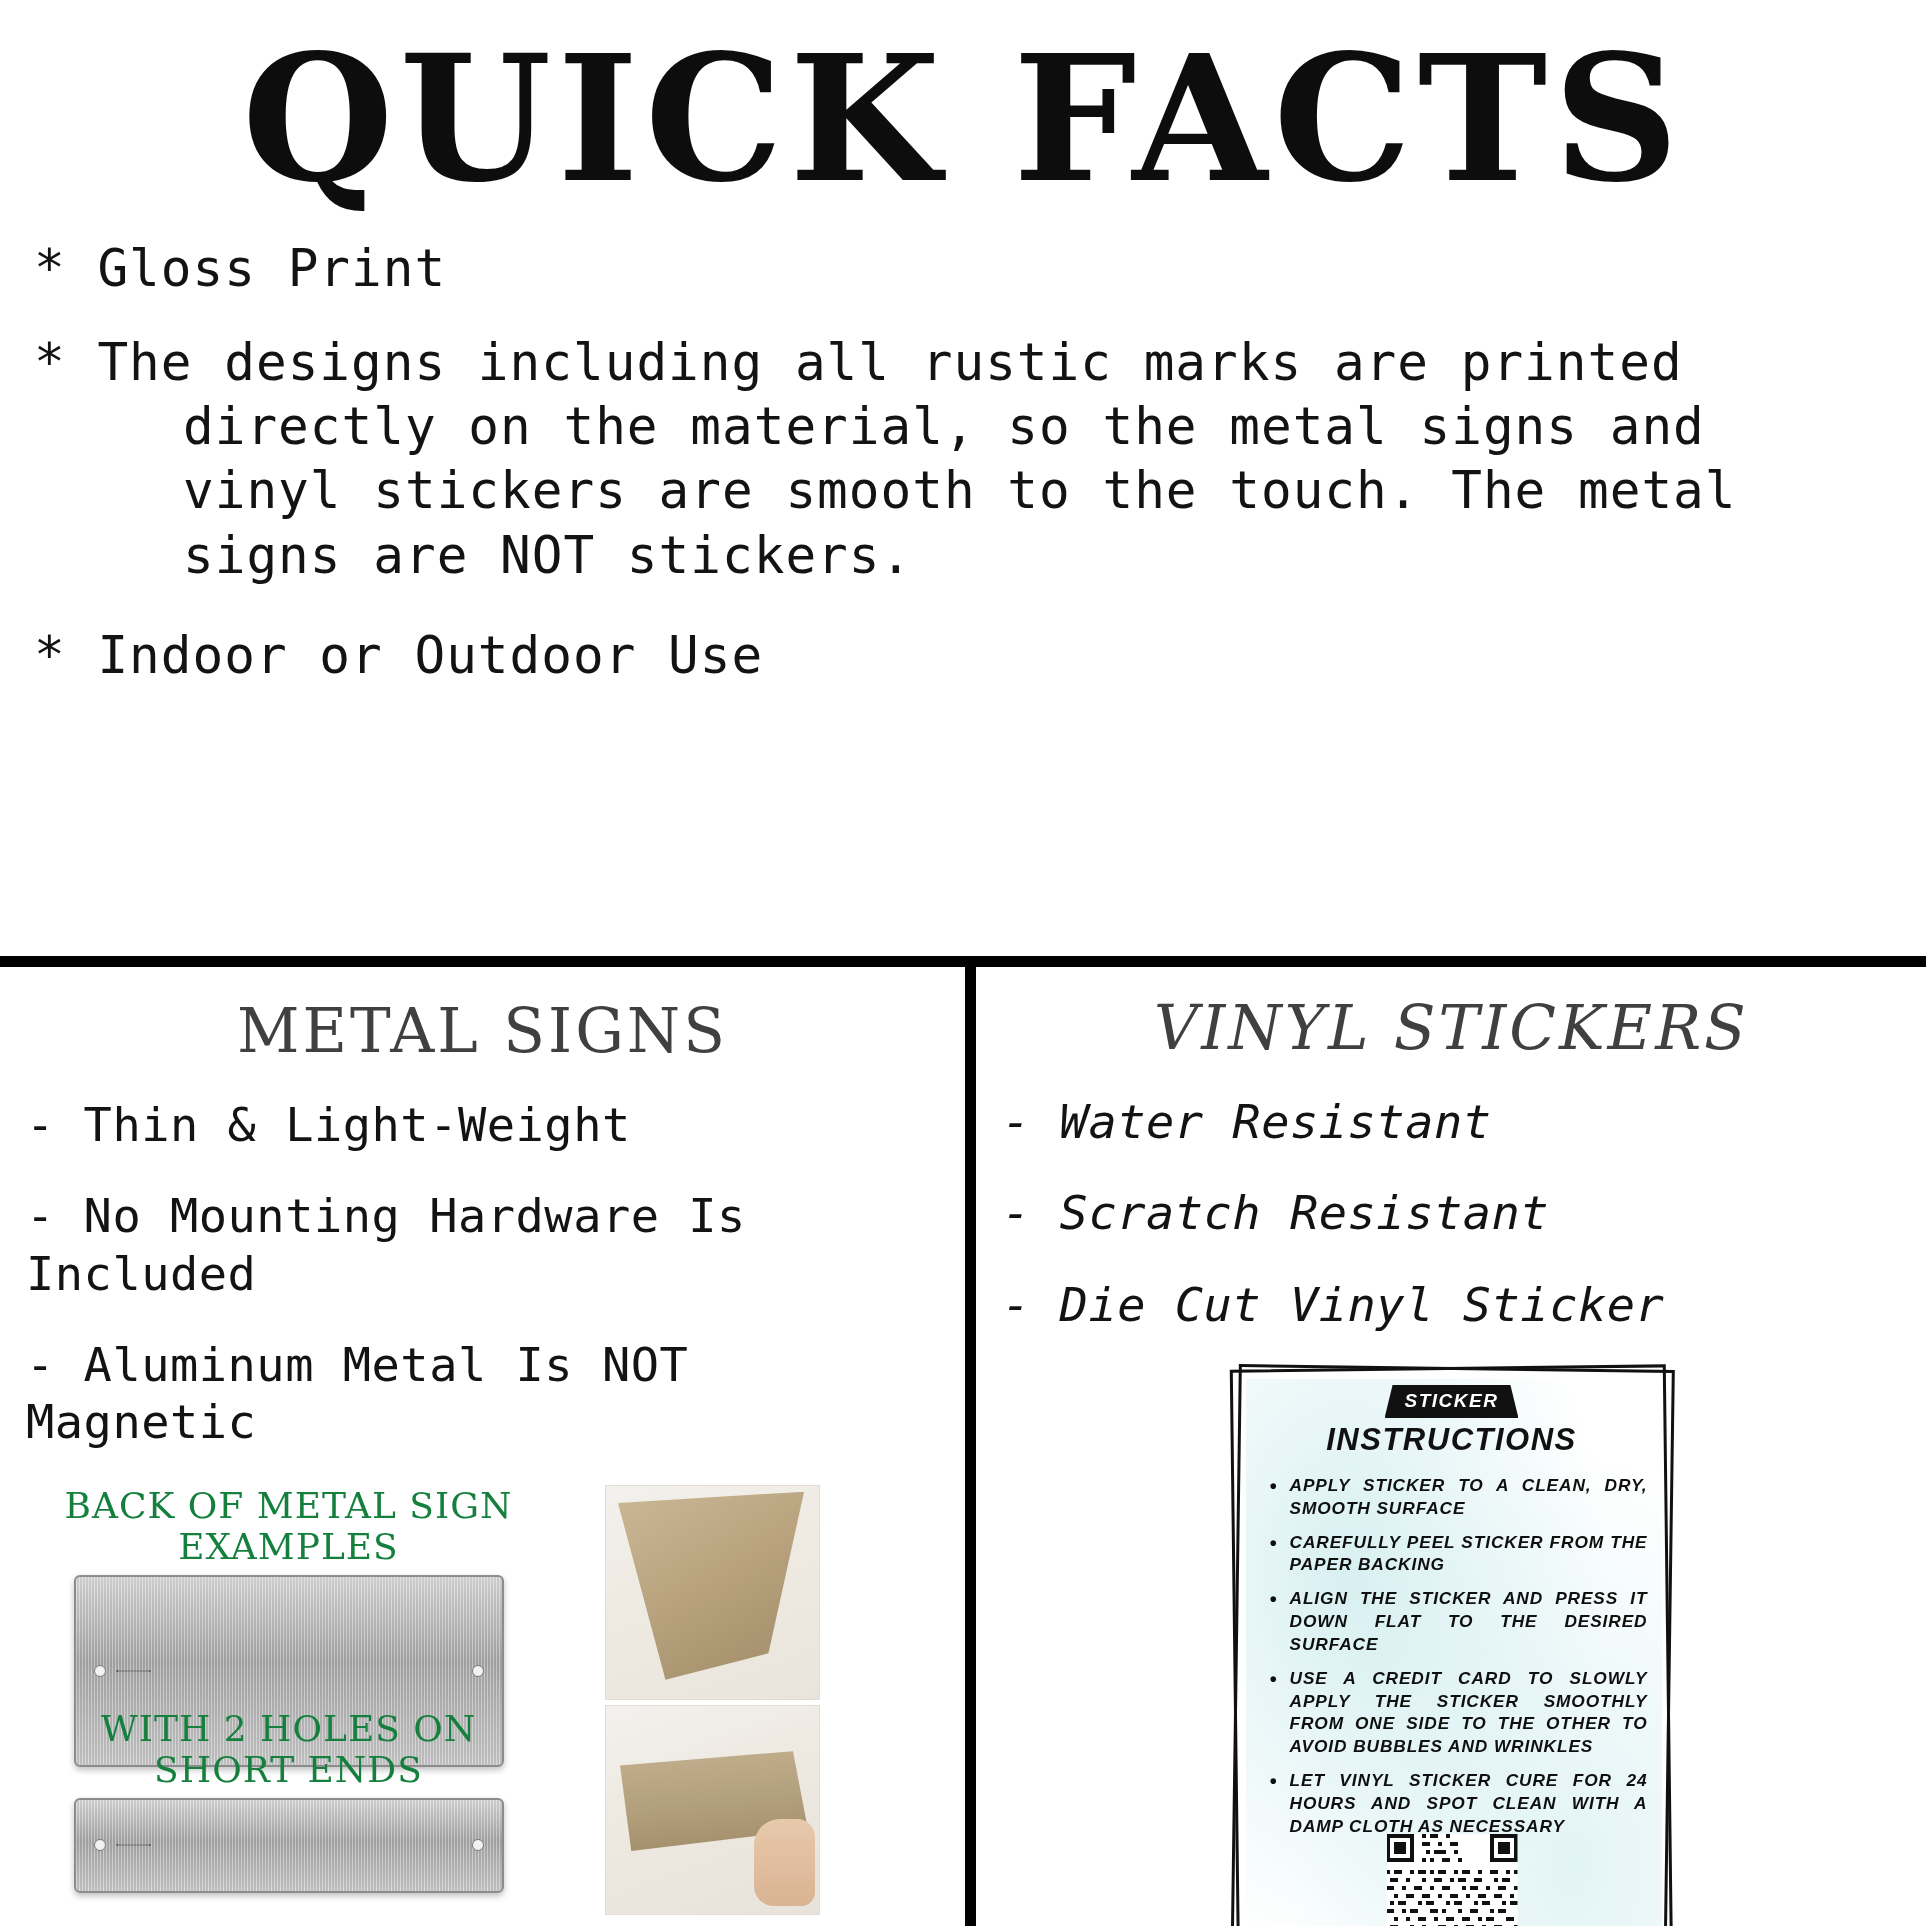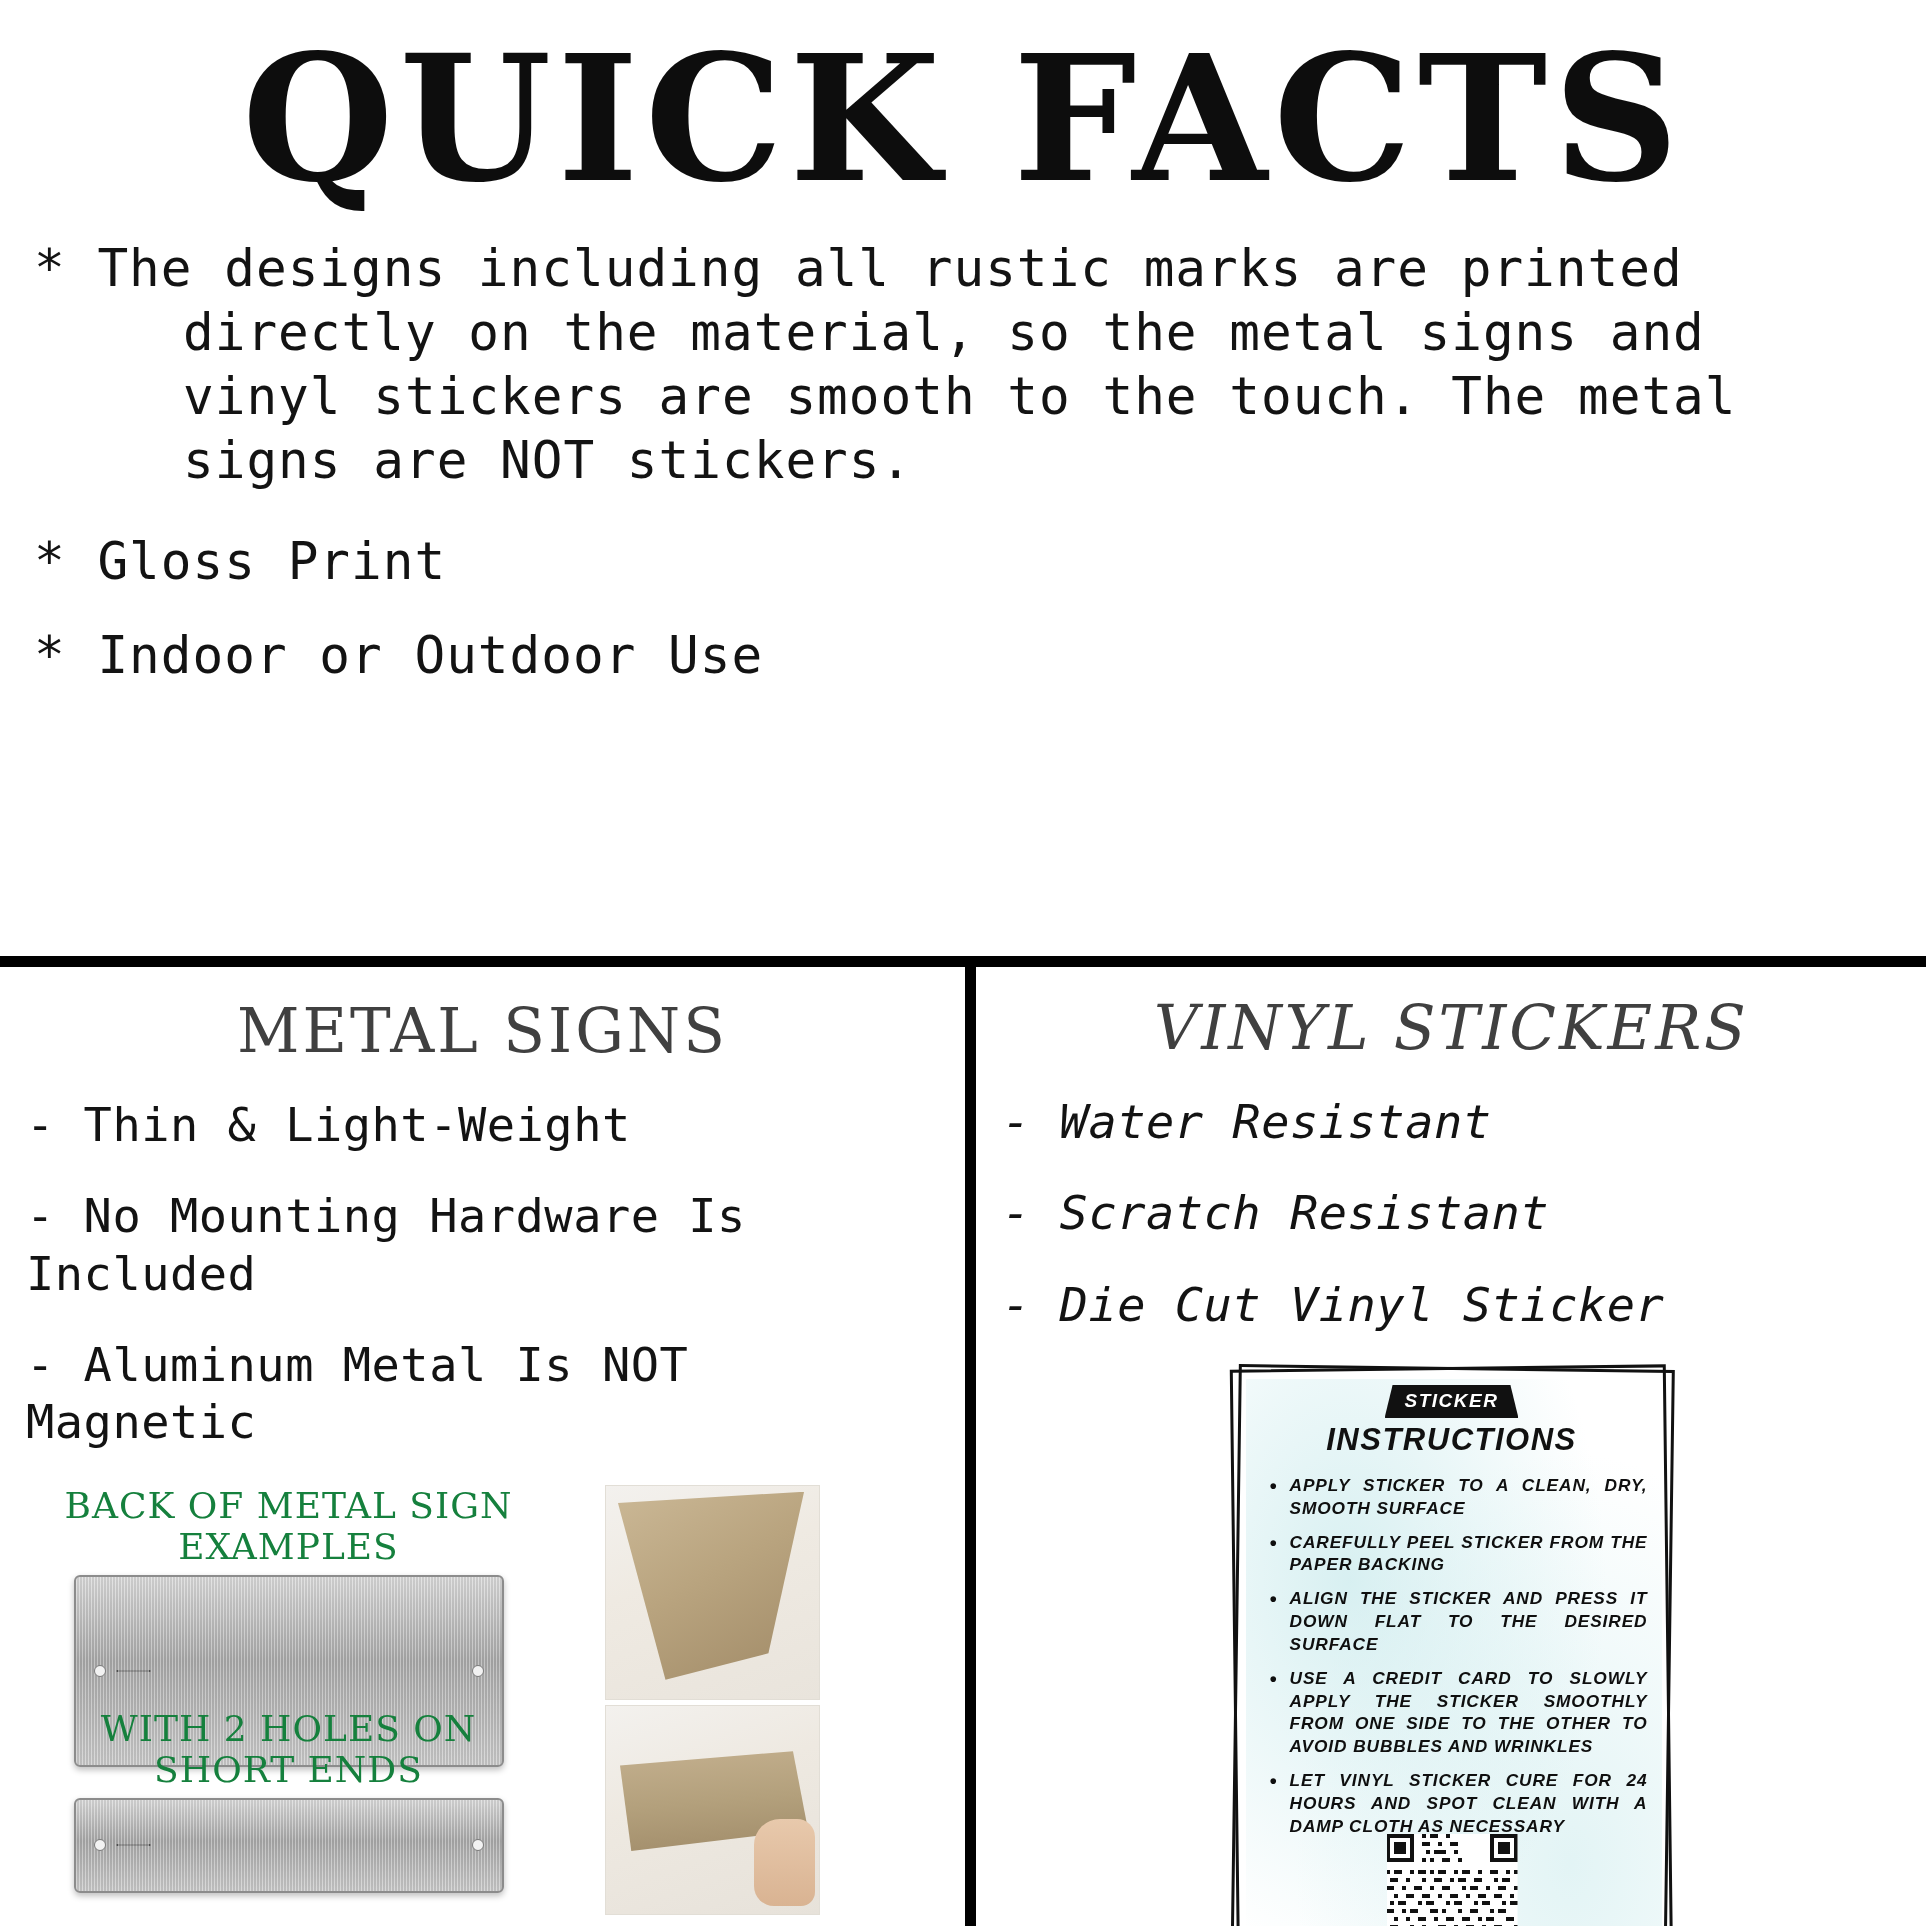--- a/index.html
+++ b/index.html
@@ -280,22 +280,22 @@
   }
 </style>
 </head>
 <body>
 
 <div class="page">
 
   <div class="top">
     <div class="title">QUICK FACTS</div>
 
+    <p class="fact short">* Gloss Print</p>
     <p class="fact">* The designs including all rustic marks are printed directly on the material, so the metal signs and vinyl stickers are smooth to the touch. The metal signs are NOT stickers.</p>
-    <p class="fact short">* Gloss Print</p>
     <p class="fact short">* Indoor or Outdoor Use</p>
   </div>
 
   <div class="divider-h"></div>
 
   <div class="bottom">
 
     <div class="col col-left">
       <div class="col-title">METAL SIGNS</div>
 

